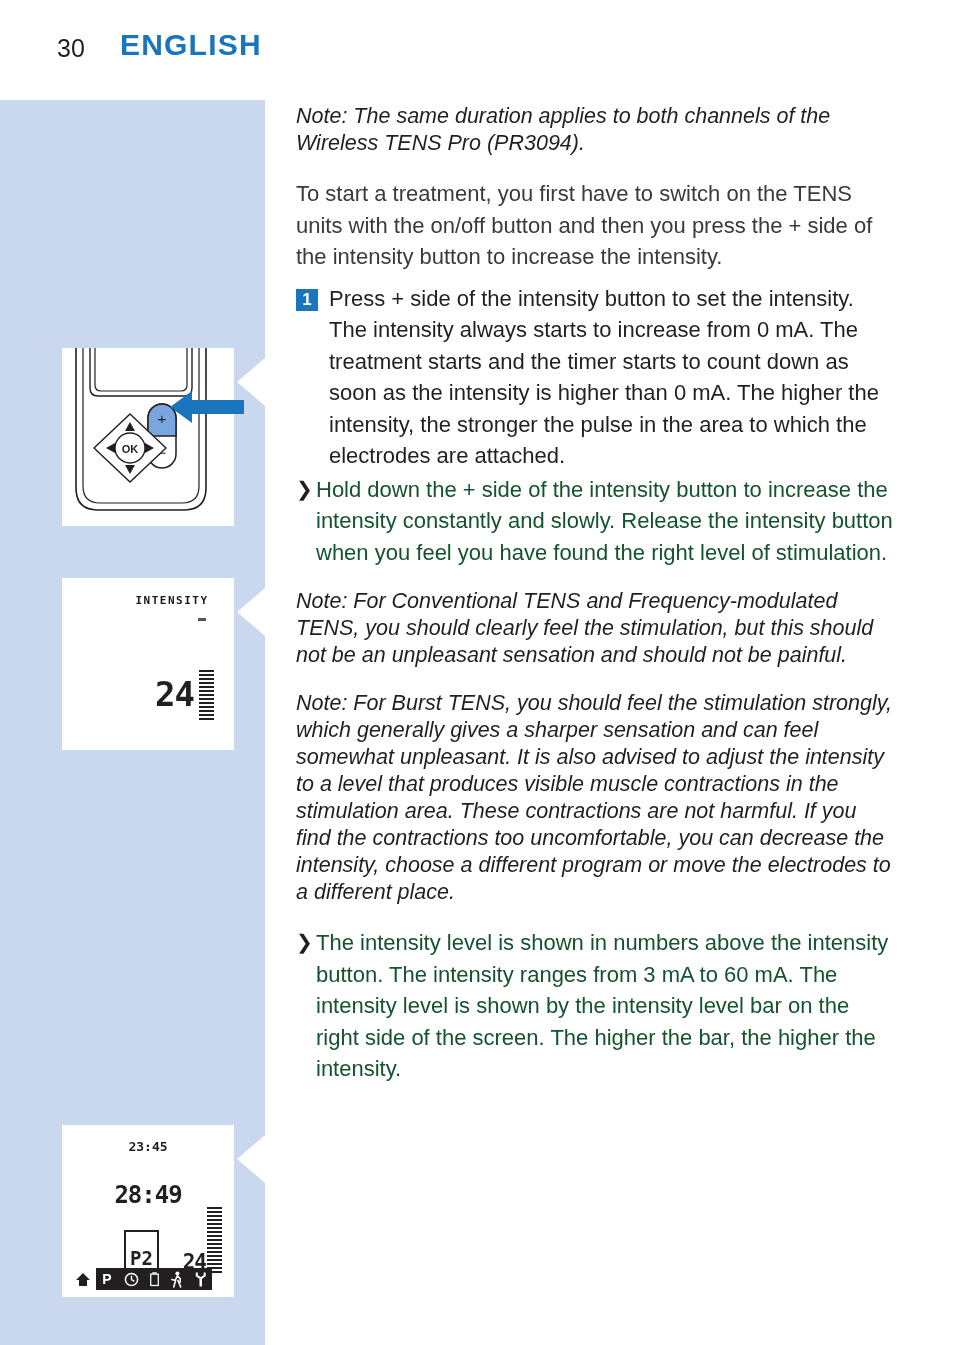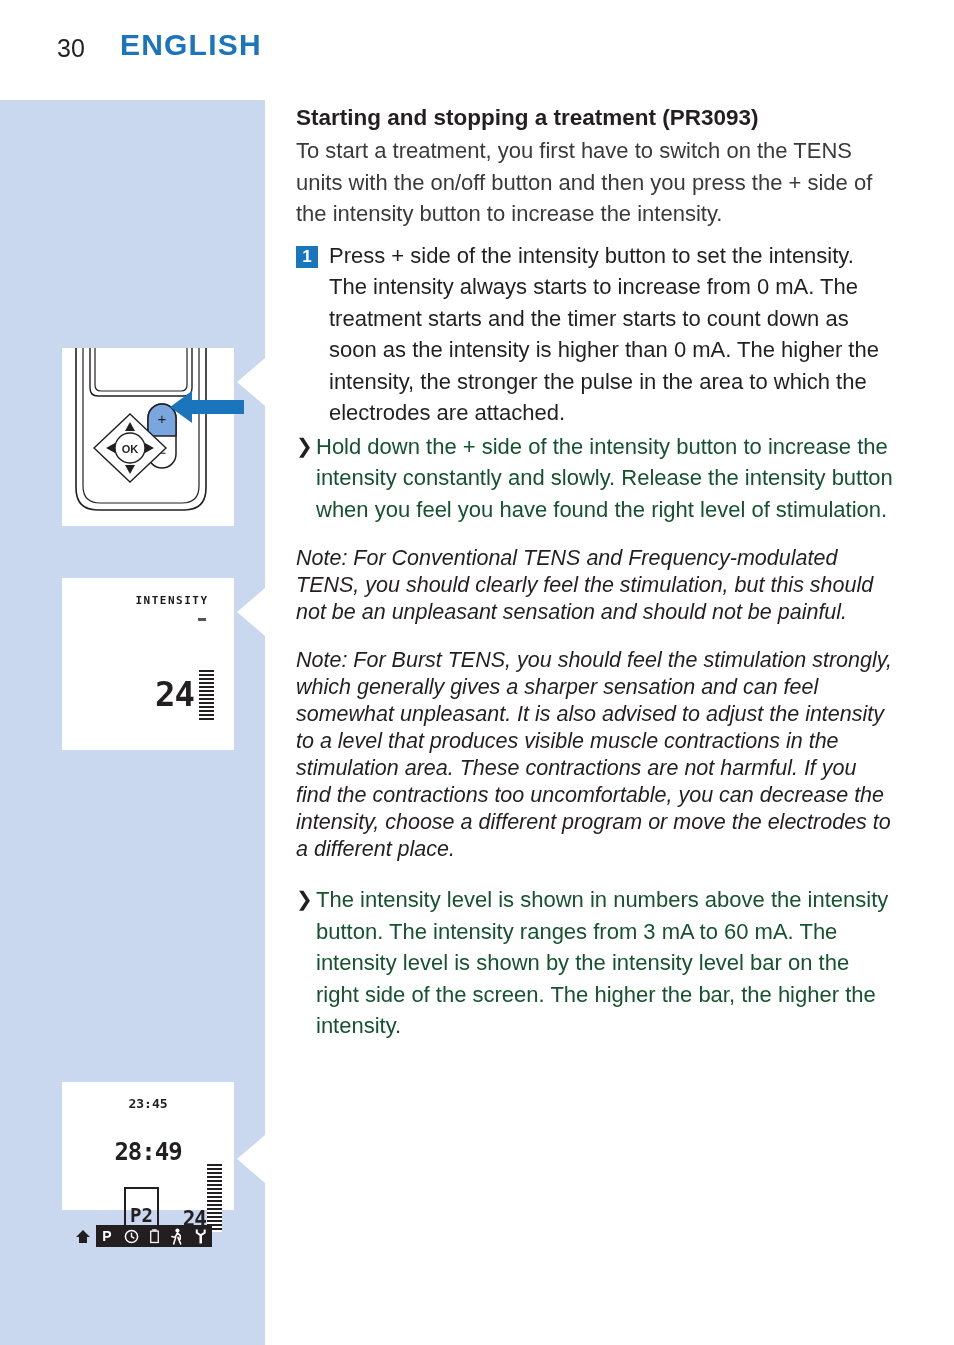--- a/index.html
+++ b/index.html
@@ -16,21 +16,21 @@
   .notch{position:absolute;width:28px;height:48px;background:#ffffff;
          clip-path:polygon(100% 0%,100% 100%,0% 50%);}
   .notch.n1{left:237px;top:358px;}
   .notch.n2{left:237px;top:588px;}
   .notch.n3{left:237px;top:1135px;}
 
   
   .card{position:absolute;background:#ffffff;}
   .card-device{left:62px;top:348px;width:172px;height:178px;}
   .card-lcd1{left:62px;top:578px;width:172px;height:172px;}
-  .card-lcd2{left:62px;top:1082px;width:172px;height:128px;}
+  .card-lcd2{left:62px;top:1125px;width:172px;height:172px;}
 
   
   .dev-wrap{position:absolute;left:0;top:0;width:172px;height:178px;}
 
   
   .lcd{position:absolute;left:0;top:0;width:100%;height:100%;}
   .lcd-label{position:absolute;left:0;top:16px;width:172px;text-align:center;
              font-size:11px;font-weight:bold;letter-spacing:1.5px;color:#1a1a1a;
              font-family:"DejaVu Sans Mono",monospace;padding-left:24px;}
   .lcd-dash{position:absolute;right:28px;top:40px;width:8px;height:3px;background:#555;}
@@ -154,22 +154,22 @@
       </svg>
       <svg width="13" height="16" viewBox="0 0 14 16" xmlns="http://www.w3.org/2000/svg">
         <path d="M3 1 L3 4.5 L7 7 L7 15 L7.5 15 L7.5 7 L11.5 4.5 L11.5 1" stroke="#ffffff" stroke-width="2.2" fill="none"></path>
       </svg>
     </div>
   </div>
 </div>
 
 <div class="content">
 
+  <p class="note">Note: The same duration applies to both channels of the Wireless TENS Pro (PR3094).</p>
 
-  <p class="h2">Starting and stopping a treatment (PR3093)</p>
   <p class="body">To start a treatment, you first have to switch on the TENS units with the on/off button and then you press the + side of the intensity button to increase the intensity.</p>
 
   <div class="steps">
 
     <div class="step">
       <span class="num">1</span>
       <span class="step-txt">Press + side of the intensity button to set the intensity. The intensity always starts to increase from 0 mA. The treatment starts and the timer starts to count down as soon as the intensity is higher than 0 mA. The higher the intensity, the stronger the pulse in the area to which the electrodes are attached.</span>
     </div>
 
     <div class="bullet-row">

